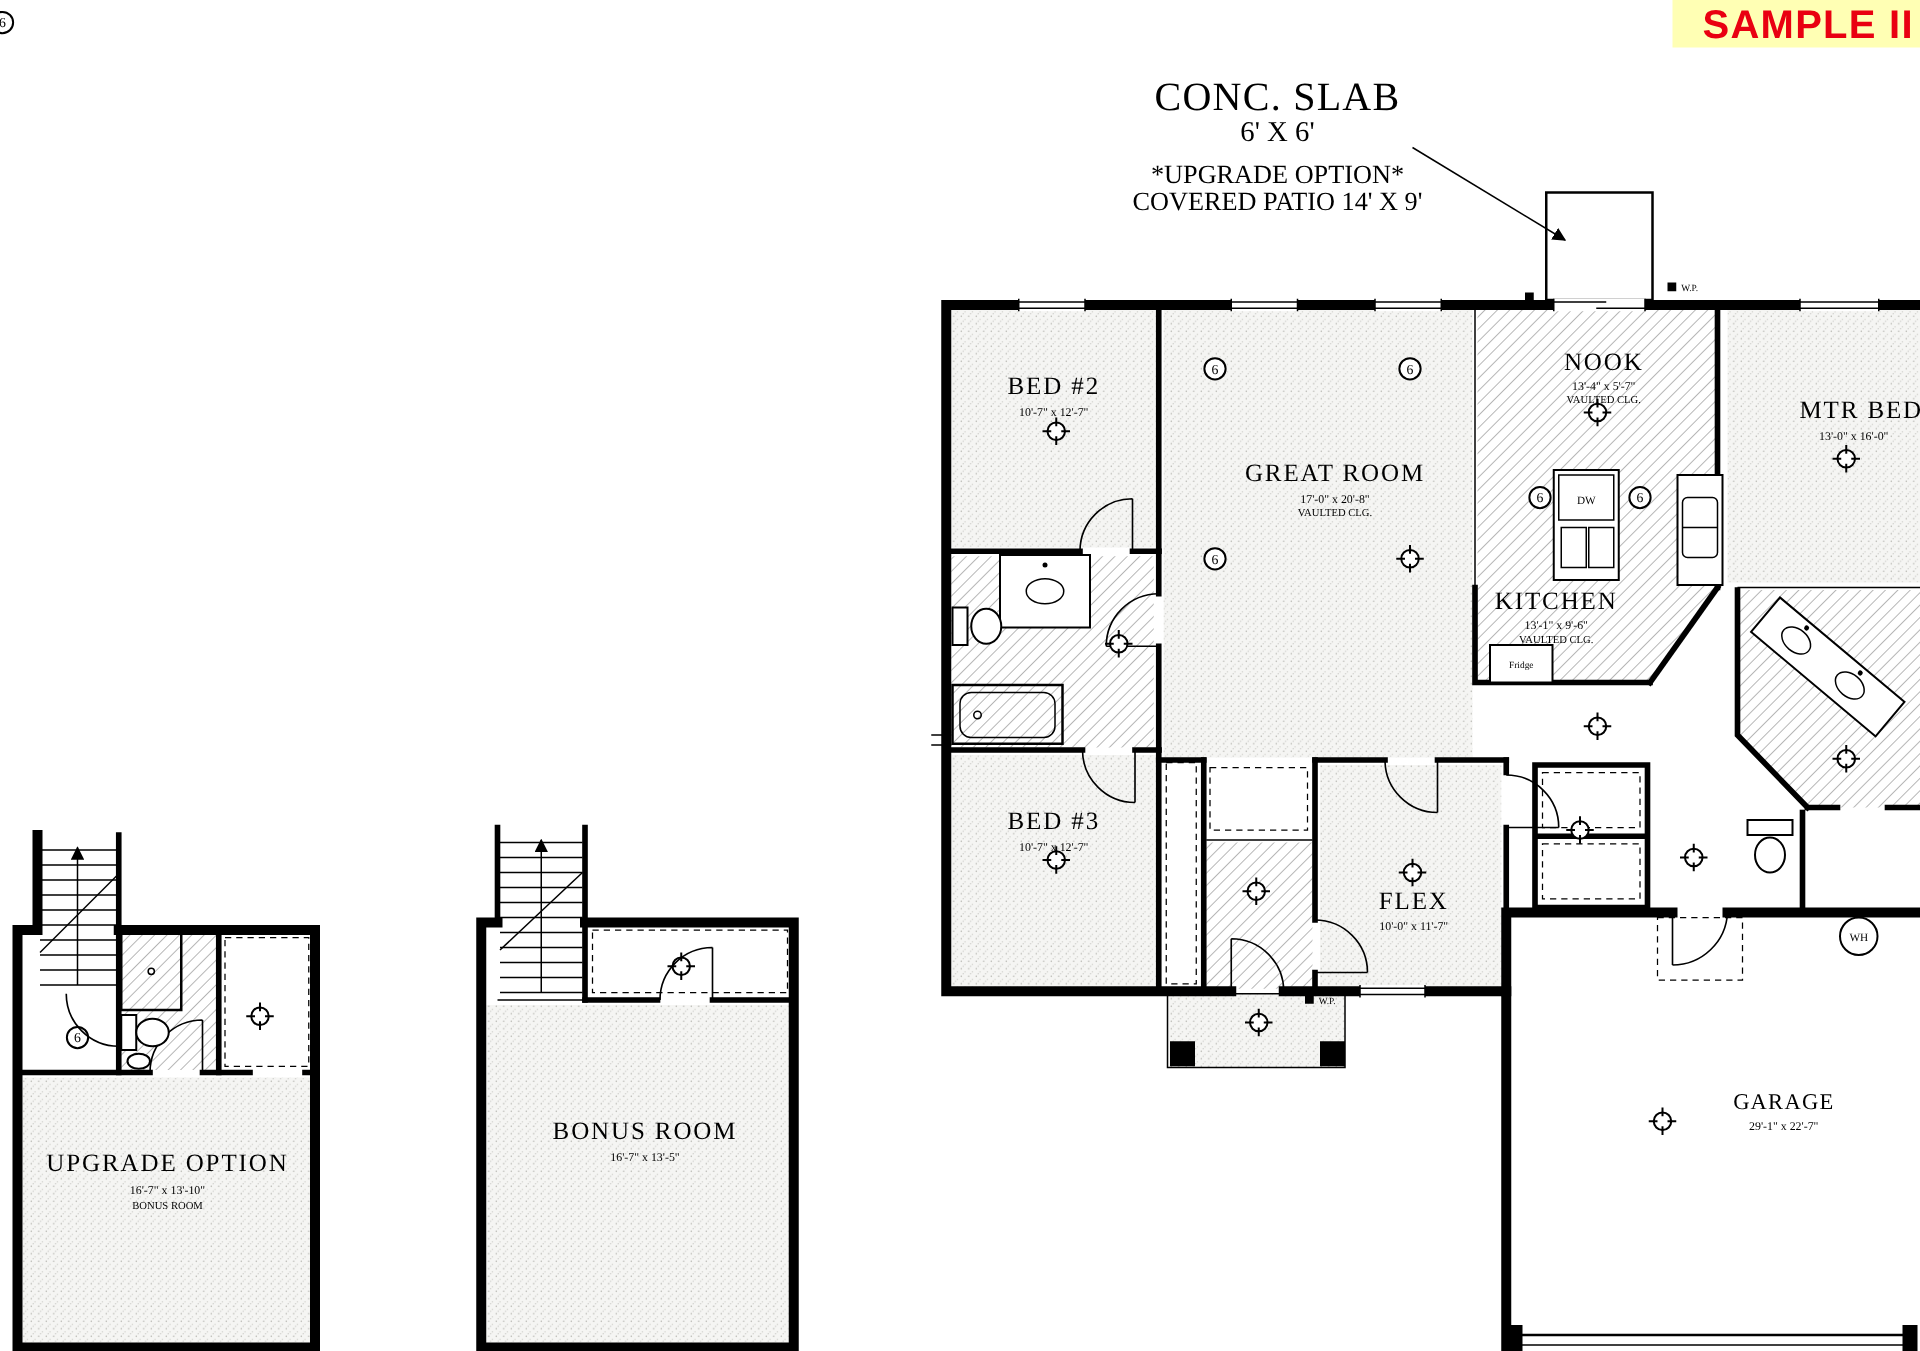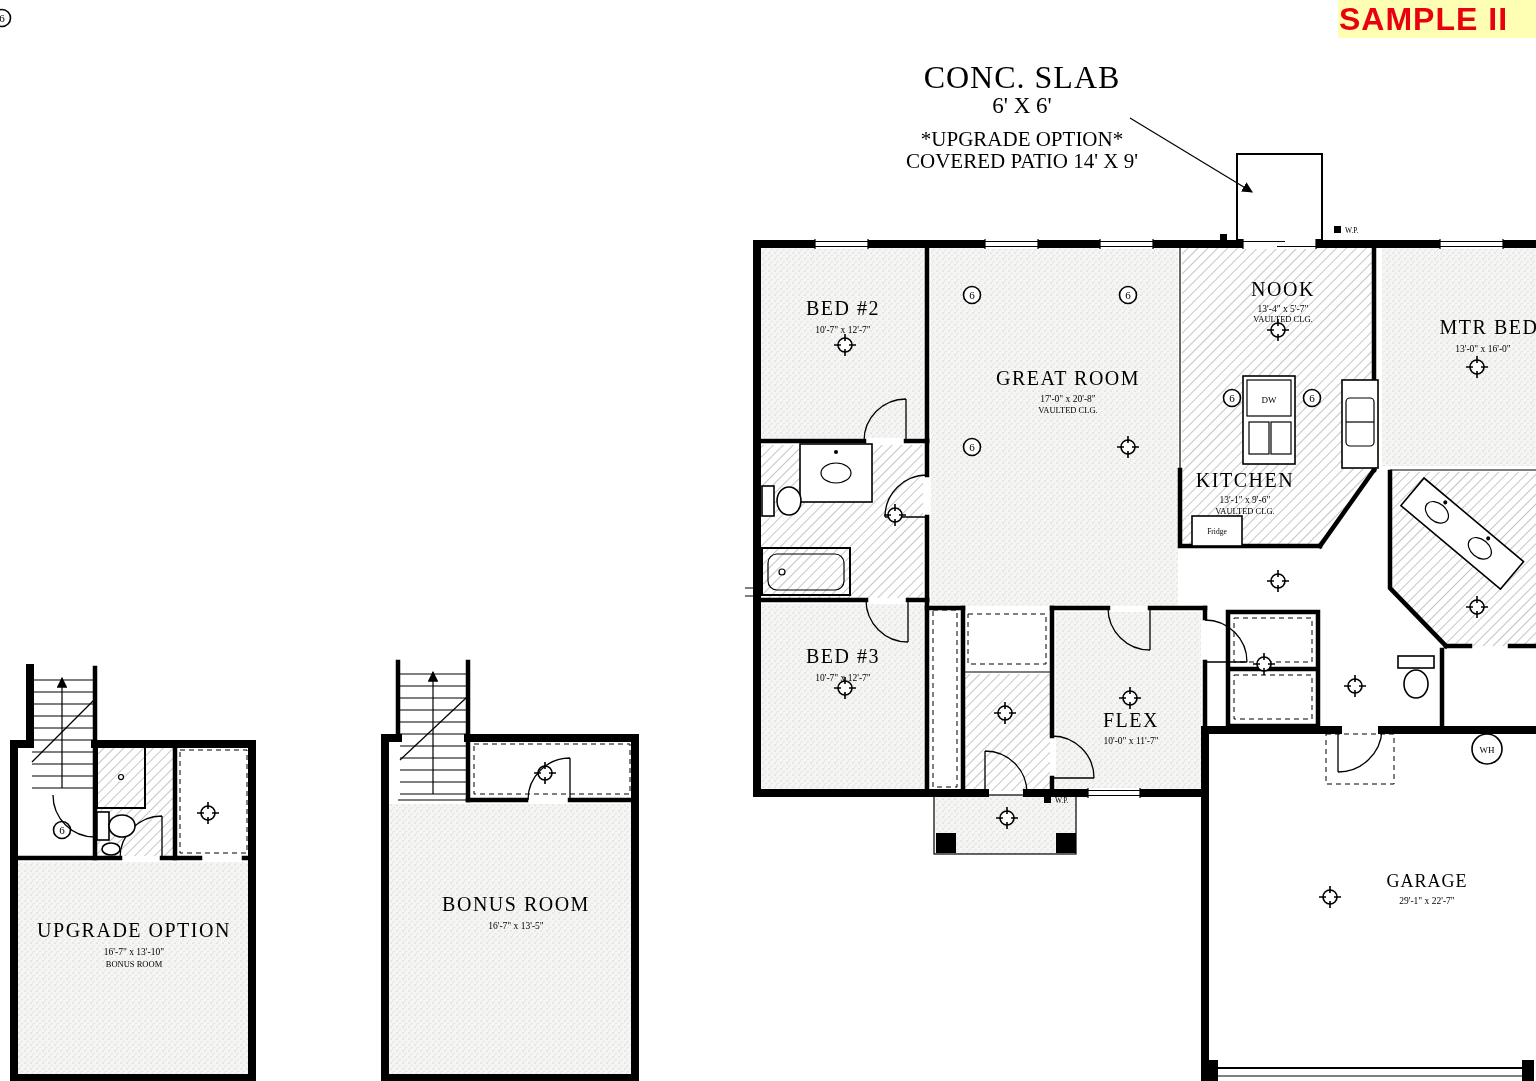--- a/index.html
+++ b/index.html
@@ -23,21 +23,21 @@
   .rt{font-size:8.5px;text-anchor:middle;}
   .big{font-size:32px;letter-spacing:1px;text-anchor:middle;}
   .med{font-size:23px;text-anchor:middle;}
   .opt{font-size:21px;text-anchor:middle;}
   .sm{font-size:9px;text-anchor:middle;}
   .xs{font-size:7.5px;}
   .can{font-size:11px;text-anchor:middle;}
   .badge{position:absolute;left:1338px;top:0;width:198px;height:38px;
          background:#ffffb4;color:#e90011;white-space:nowrap;box-sizing:border-box;
          font:bold 32px "Liberation Sans", sans-serif;letter-spacing:1px;
-         padding:1px 0 0 1px;}
+         padding:1px 0 0 24px;}
 </style>
 </head>
 <body>
 
 <svg width="1536" height="1081" viewBox="0 0 1536 1081">
   <defs>
     <pattern id="carpet" width="6" height="6" patternUnits="userSpaceOnUse">
       <rect width="6" height="6" fill="#f5f5f3"></rect>
       <circle cx="1" cy="1" r="0.6" fill="#b5b5b0"></circle>
       <circle cx="4" cy="3.5" r="0.5" fill="#c6c6c0"></circle>

